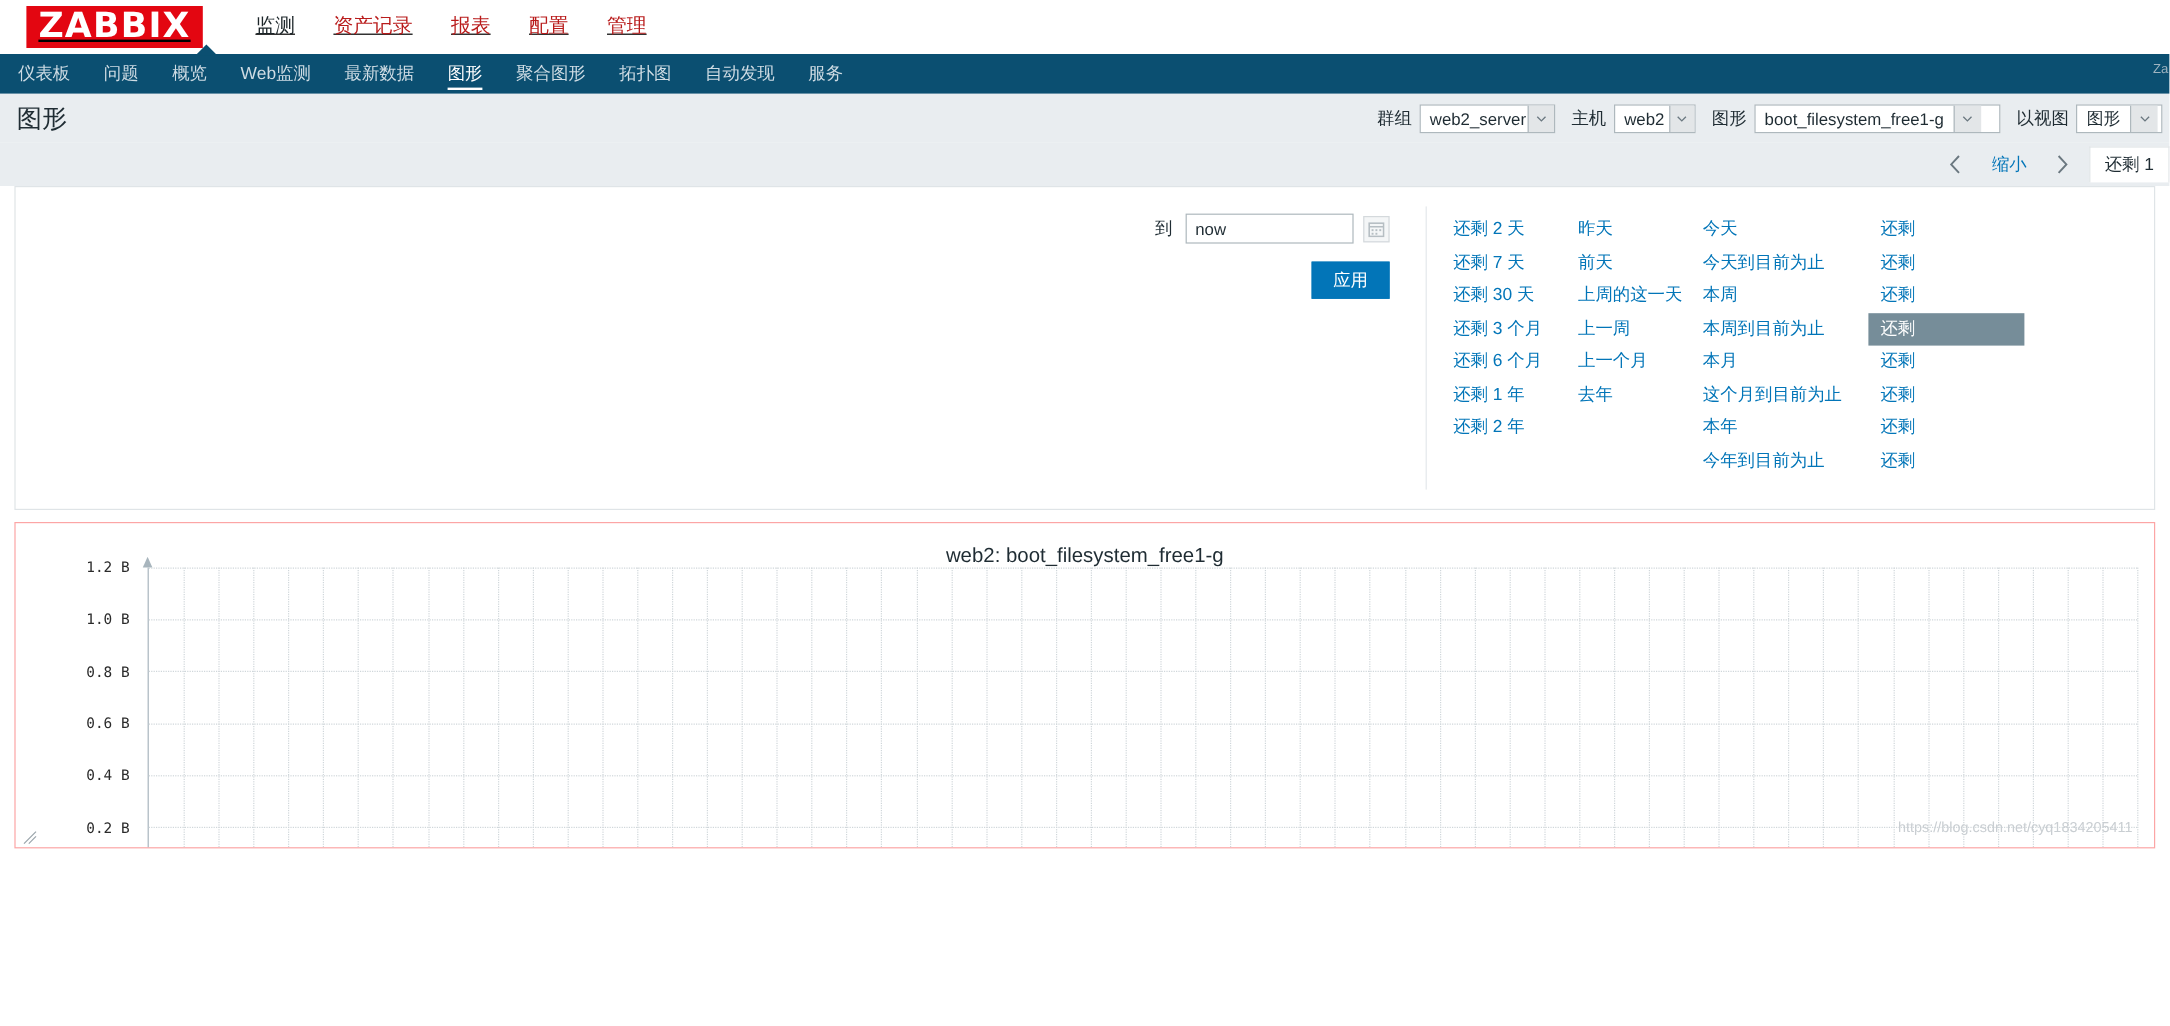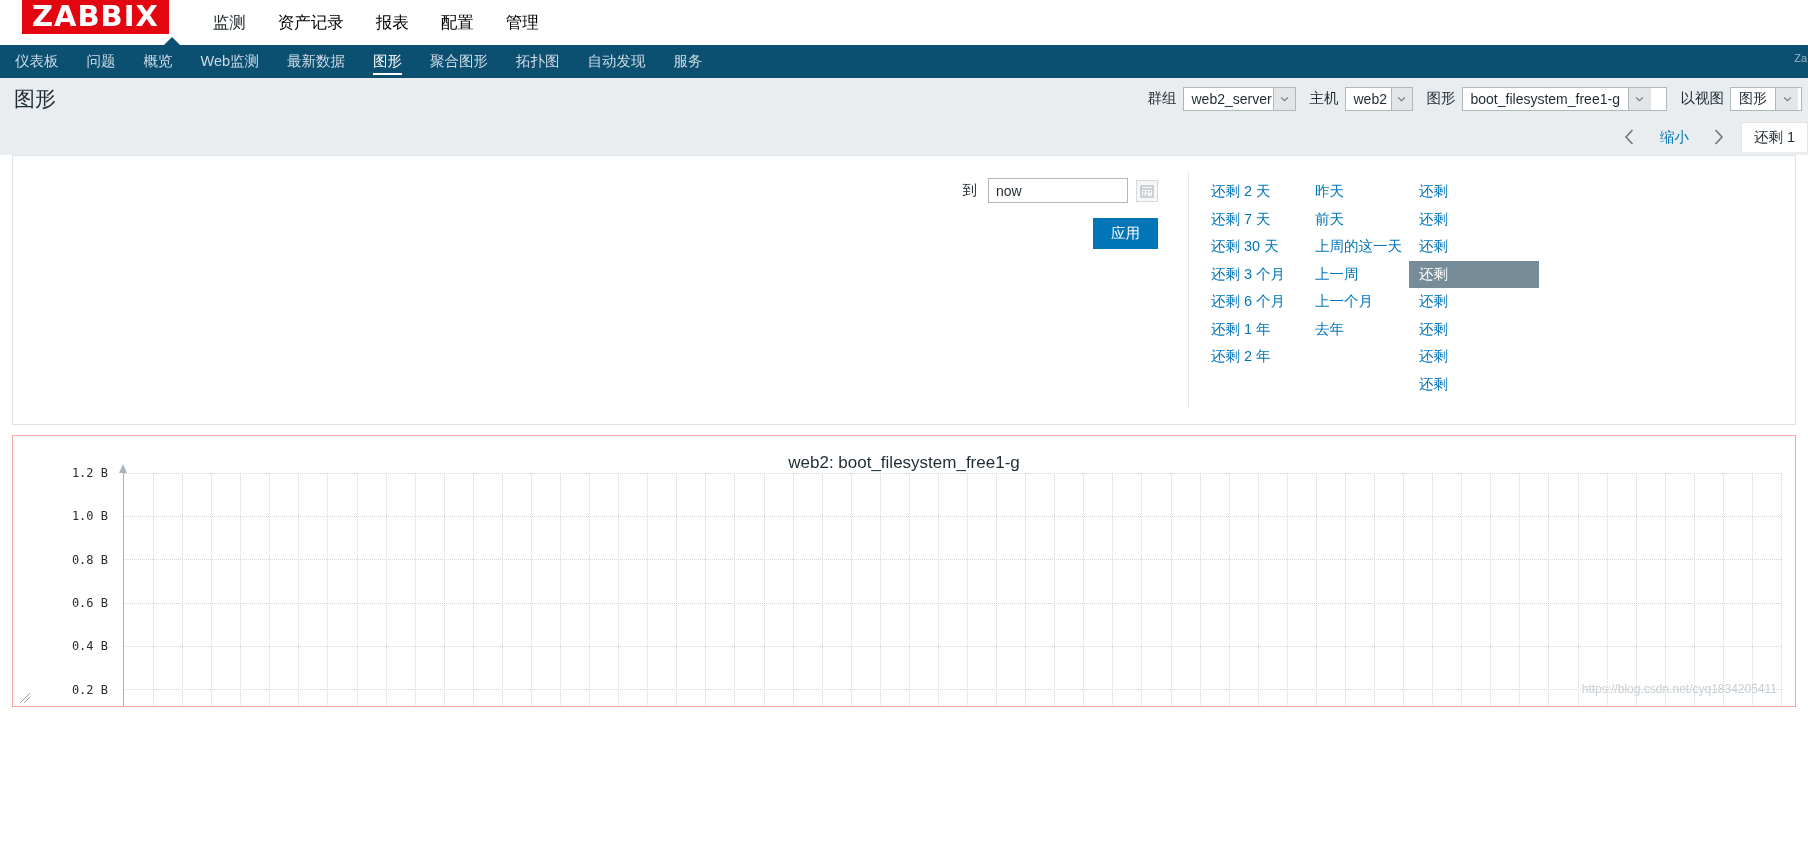--- a/index.html
+++ b/index.html
@@ -10,43 +10,44 @@
     background: #fff;
     font-family: "Liberation Sans", sans-serif;
   }
   body { position: relative; }
 
   
   .topbar {
     height: 45px;
     background: #fff;
     display: flex;
-    align-items: flex-start;
+    align-items: center;
     padding: 0 14px 0 22px;
     position: relative;
+    text-decoration: underline;
   }
   .logo {
     background: #e30611;
     color: #fff;
     font-family: "DejaVu Sans", sans-serif;
     font-weight: 700;
     font-size: 29px;
     letter-spacing: 1px;
     padding: 1px 10px 3px 10px;
     line-height: 1.05;
     user-select: none;
   }
   .mainnav {
     display: flex;
     align-items: center;
     margin-left: 28px;
     height: 45px;
   }
   .mainnav-item {
-    color: #000000;
+    color: #b91c1c;
     font-size: 16.5px;
     padding: 0 16px;
     line-height: 45px;
     cursor: pointer;
     white-space: nowrap;
   }
   .mainnav-item.active { color: #1c2529; font-weight: 400; }
 
   .header-right {
     margin-left: auto;
@@ -424,20 +425,30 @@
 
     <div class="qcol c2">
       <div class="qitem">昨天</div>
       <div class="qitem">前天</div>
       <div class="qitem">上周的这一天</div>
       <div class="qitem">上一周</div>
       <div class="qitem">上一个月</div>
       <div class="qitem">去年</div>
     </div>
 
+    <div class="qcol c3">
+      <div class="qitem">今天</div>
+      <div class="qitem">今天到目前为止</div>
+      <div class="qitem">本周</div>
+      <div class="qitem">本周到目前为止</div>
+      <div class="qitem">本月</div>
+      <div class="qitem">这个月到目前为止</div>
+      <div class="qitem">本年</div>
+      <div class="qitem">今年到目前为止</div>
+    </div>
 
     <div class="qcol c4">
       <div class="qitem">还剩</div>
       <div class="qitem">还剩</div>
       <div class="qitem">还剩</div>
       <div class="qitem sel-hl">还剩</div>
       <div class="qitem">还剩</div>
       <div class="qitem">还剩</div>
       <div class="qitem">还剩</div>
       <div class="qitem">还剩</div>

